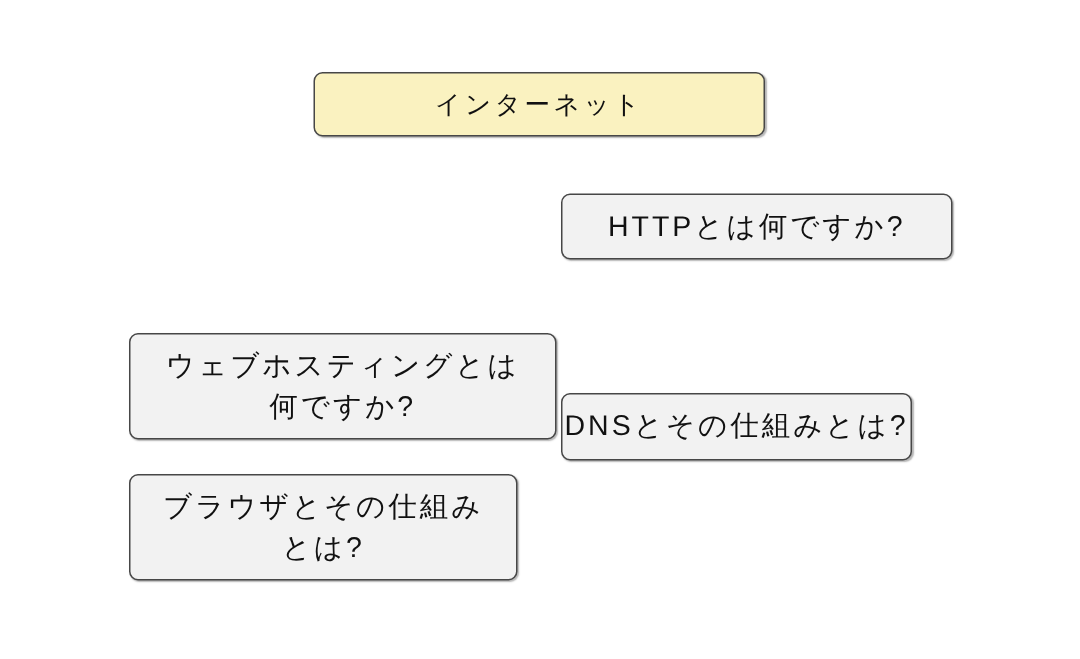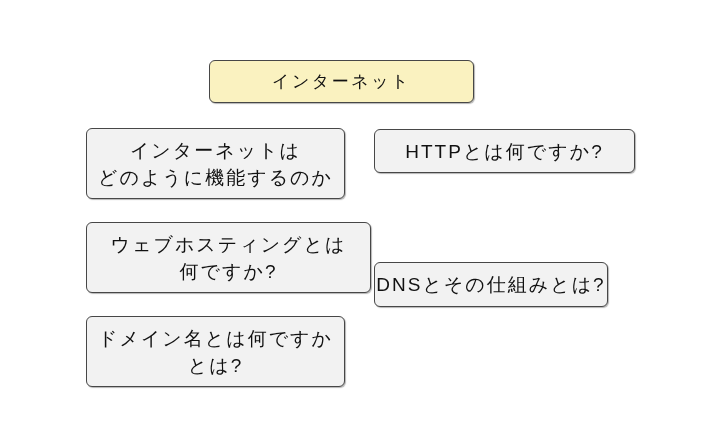--- a/index.html
+++ b/index.html
@@ -34,22 +34,22 @@
     text-align: center;
   }
   .node-label {
     white-space: pre;
     font-size: 19px;
     line-height: 27px;
     letter-spacing: 2px;
     color: var(--text);
   }
   .node.root {
-    left: 209px; top: 60px;
-    width: 265px; height: 43px;
+    left: 209px; top: 48px;
+    width: 301px; height: 43px;
     background: var(--root_fill);
   }
   .node.root .node-label {
     font-size: 17px;
     letter-spacing: 2.5px;
   }
   
   .node.l1 { left: 86px; top: 128px; width: 259px; height: 71px; }
   .node.l2 { left: 86px; top: 222px; width: 285px; height: 71px; }
   .node.l3 { left: 86px; top: 316px; width: 259px; height: 71px; }
@@ -60,32 +60,28 @@
 </style>
 </head>
 <body>
 
 <div class="canvas">
 
   <div class="node root">
     <span class="node-label">インターネット</span>
   </div>
 
-  <div class="node l1">
-    <span class="node-label">インターネットは
-どのように機能するのか</span>
-  </div>
 
   <div class="node l2">
     <span class="node-label">ウェブホスティングとは
 何ですか?</span>
   </div>
 
   <div class="node l3">
-    <span class="node-label">ドメイン名とは何ですか
+    <span class="node-label">ブラウザとその仕組み
 とは?</span>
   </div>
 
   <div class="node r1">
     <span class="node-label">HTTPとは何ですか?</span>
   </div>
 
 
   <div class="node r3">
     <span class="node-label">DNSとその仕組みとは?</span>

